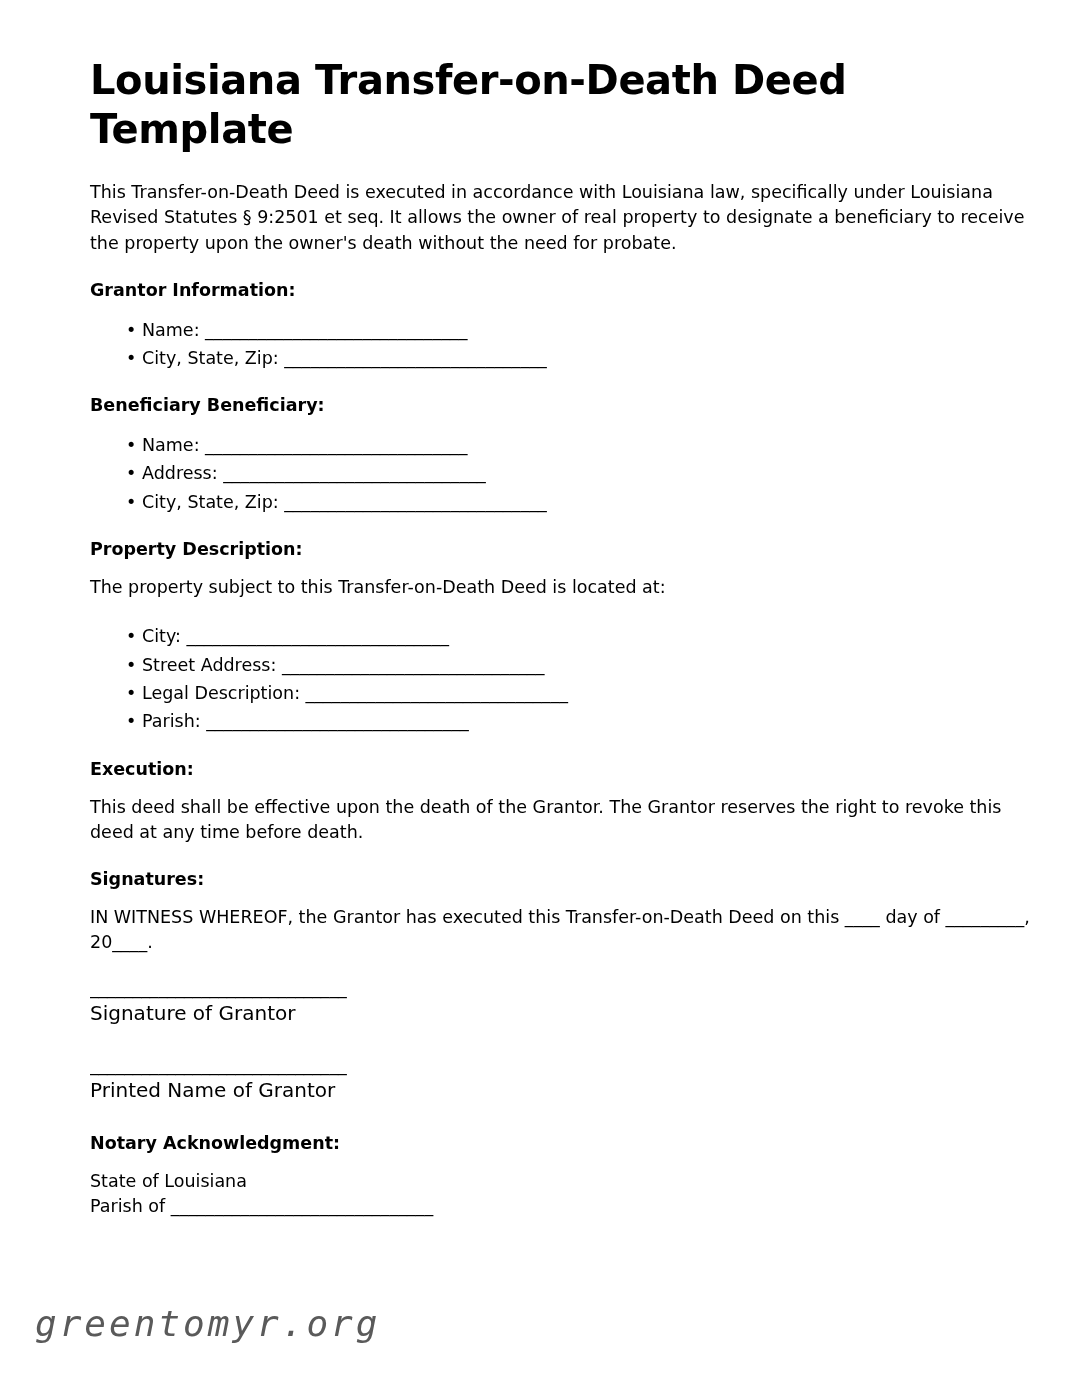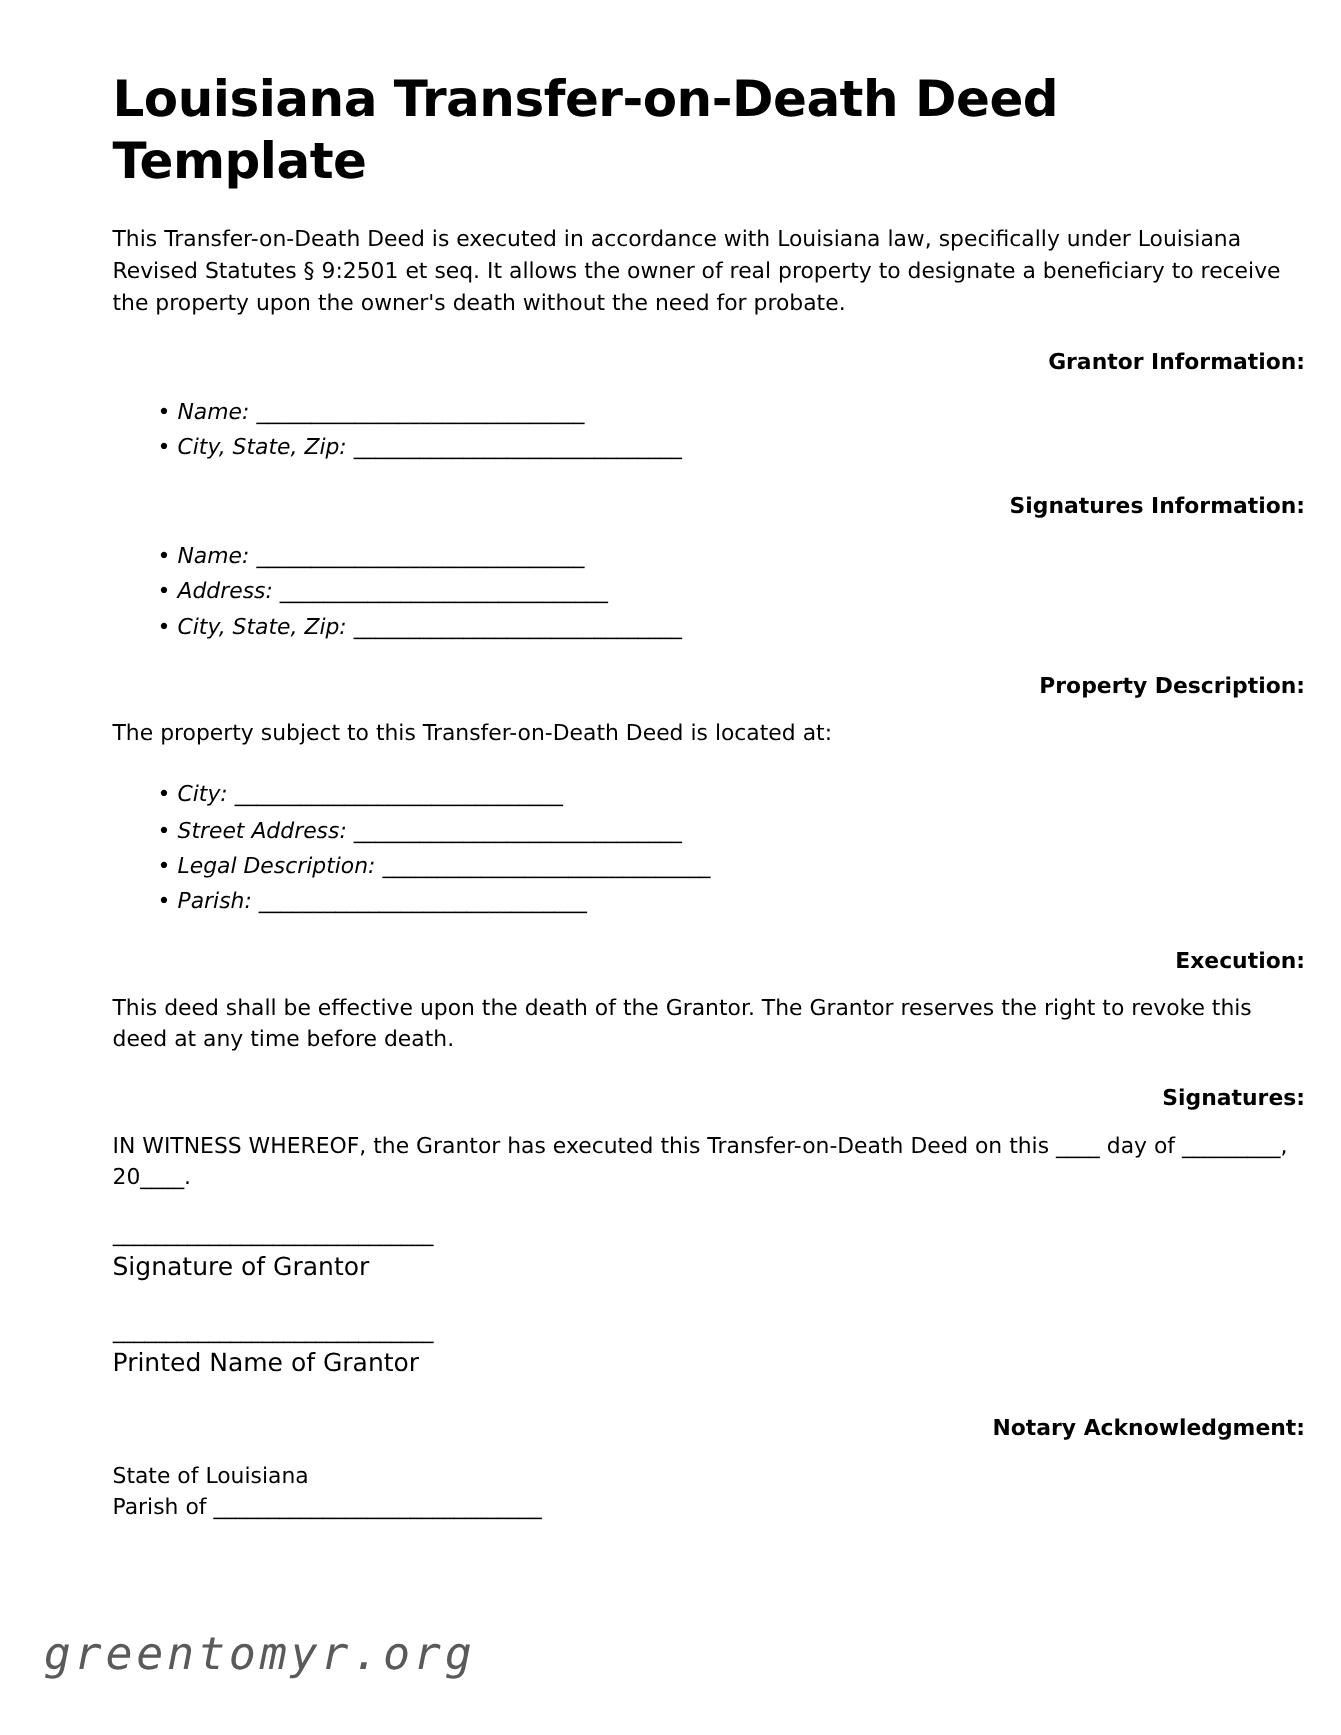--- a/index.html
+++ b/index.html
@@ -42,28 +42,26 @@
     line-height: 1.47;
     margin: 0 0 22px 0;
     max-width: 948px;
   }
 
   .sec-head {
     font-size: 17.5px;
     font-weight: bold;
     line-height: 1.3;
     margin: 0 0 14px 0;
-    text-align: right;
   }
 
   ul.fields {
     list-style: none;
     margin: 0 0 22px 0;
     padding: 0;
-    font-style: italic;
   }
   ul.fields li {
     position: relative;
     font-size: 17.5px;
     line-height: 1.62;
     padding-left: 52px;
     white-space: nowrap;
   }
   ul.fields li::before {
     content: "\2022";
@@ -119,21 +117,21 @@
   <h1 class="doc-title">Louisiana Transfer-on-Death Deed Template</h1>
 
   <p class="para">This Transfer-on-Death Deed is executed in accordance with Louisiana law, specifically under Louisiana Revised Statutes § 9:2501 et seq. It allows the owner of real property to designate a beneficiary to receive the property upon the owner's death without the need for probate.</p>
 
   <h2 class="sec-head">Grantor Information:</h2>
   <ul class="fields">
     <li><span>Name:</span> <span class="blank">______________________________</span></li>
     <li><span>City, State, Zip:</span> <span class="blank">______________________________</span></li>
   </ul>
 
-  <h2 class="sec-head">Signatures Information:</h2>
+  <h2 class="sec-head">Beneficiary Beneficiary:</h2>
   <ul class="fields">
     <li><span>Name:</span> <span class="blank">______________________________</span></li>
     <li><span>Address:</span> <span class="blank">______________________________</span></li>
     <li><span>City, State, Zip:</span> <span class="blank">______________________________</span></li>
   </ul>
 
   <h2 class="sec-head">Property Description:</h2>
   <p class="para">The property subject to this Transfer-on-Death Deed is located at:</p>
   <ul class="fields">
     <li><span>City:</span> <span class="blank">______________________________</span></li>

